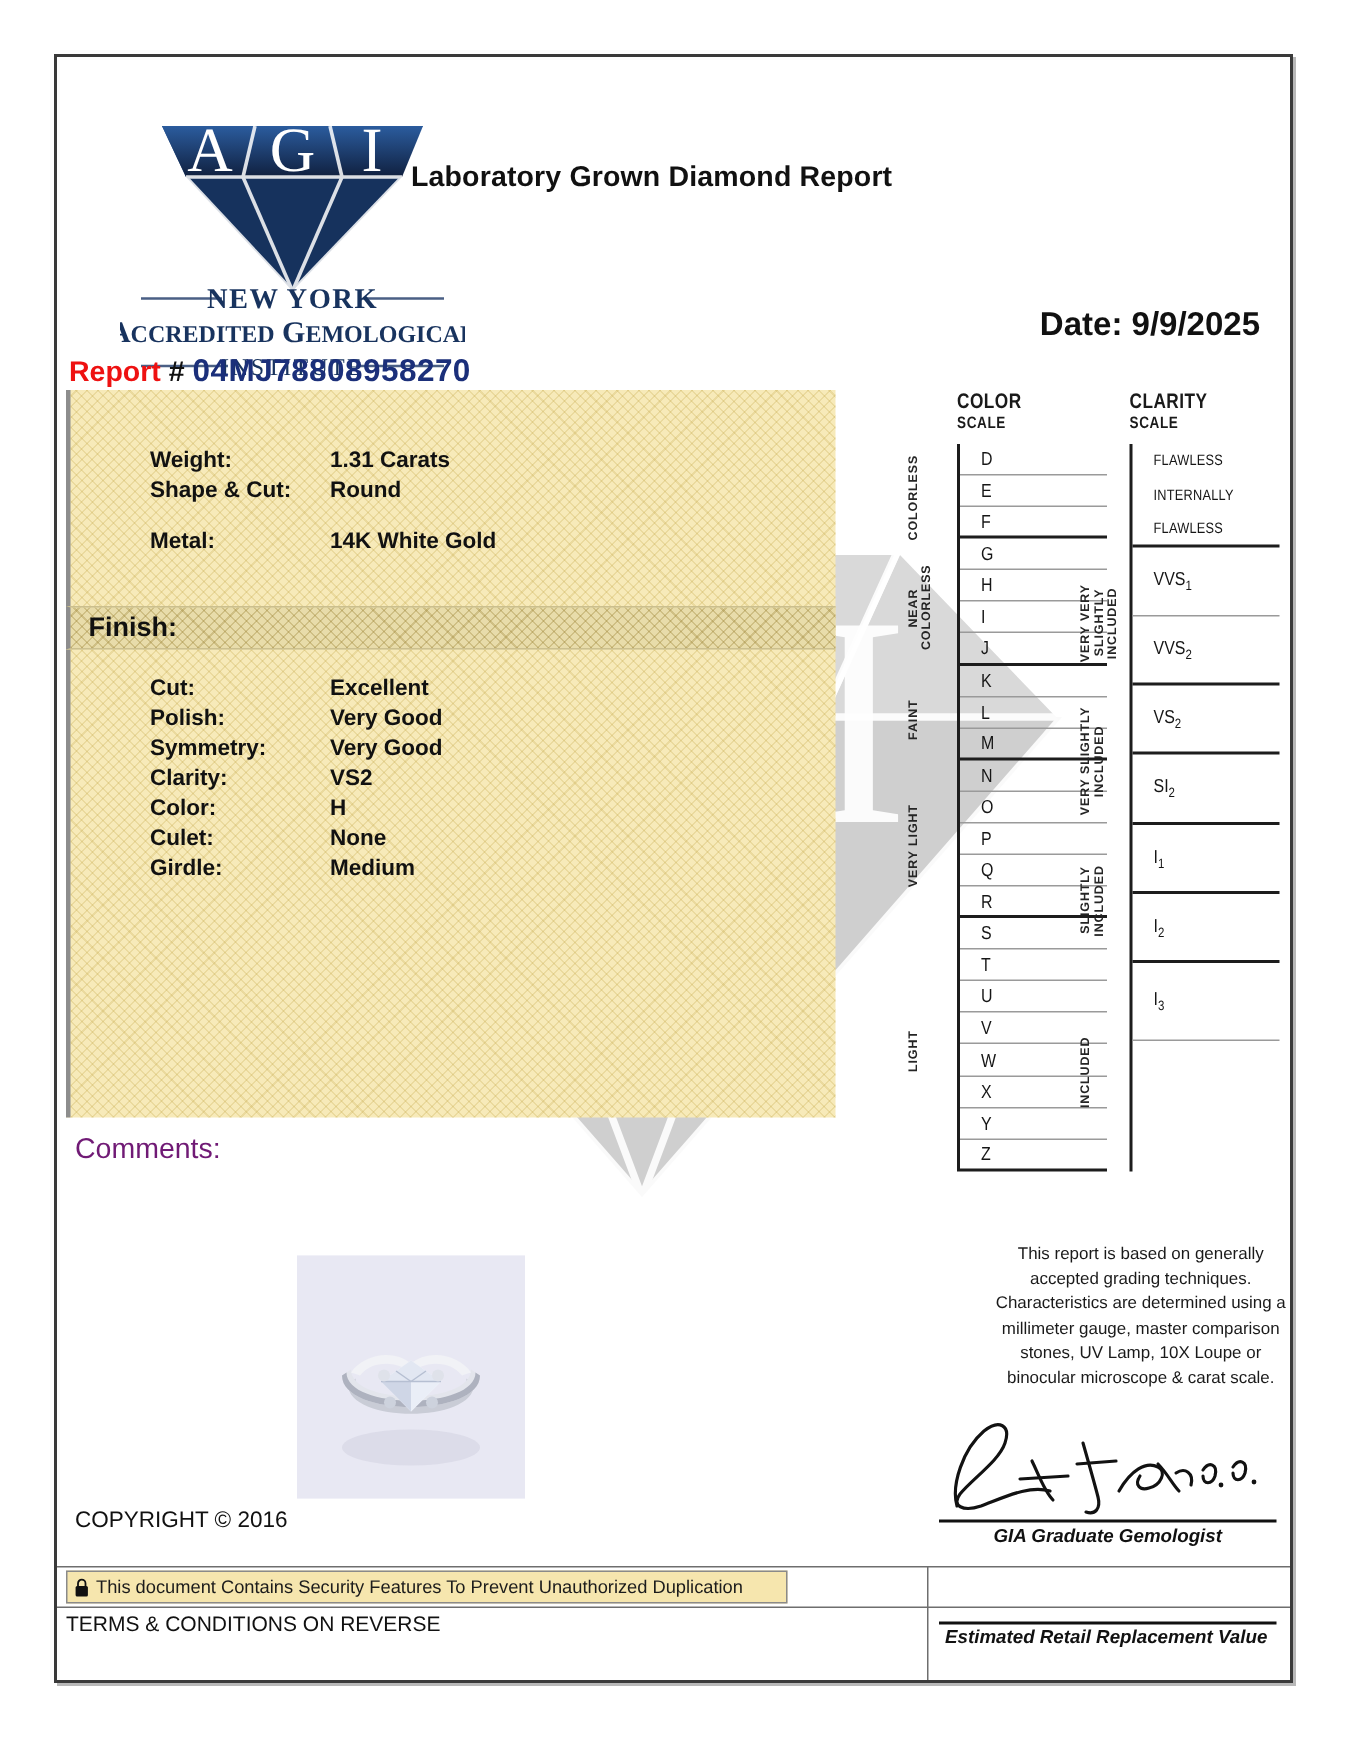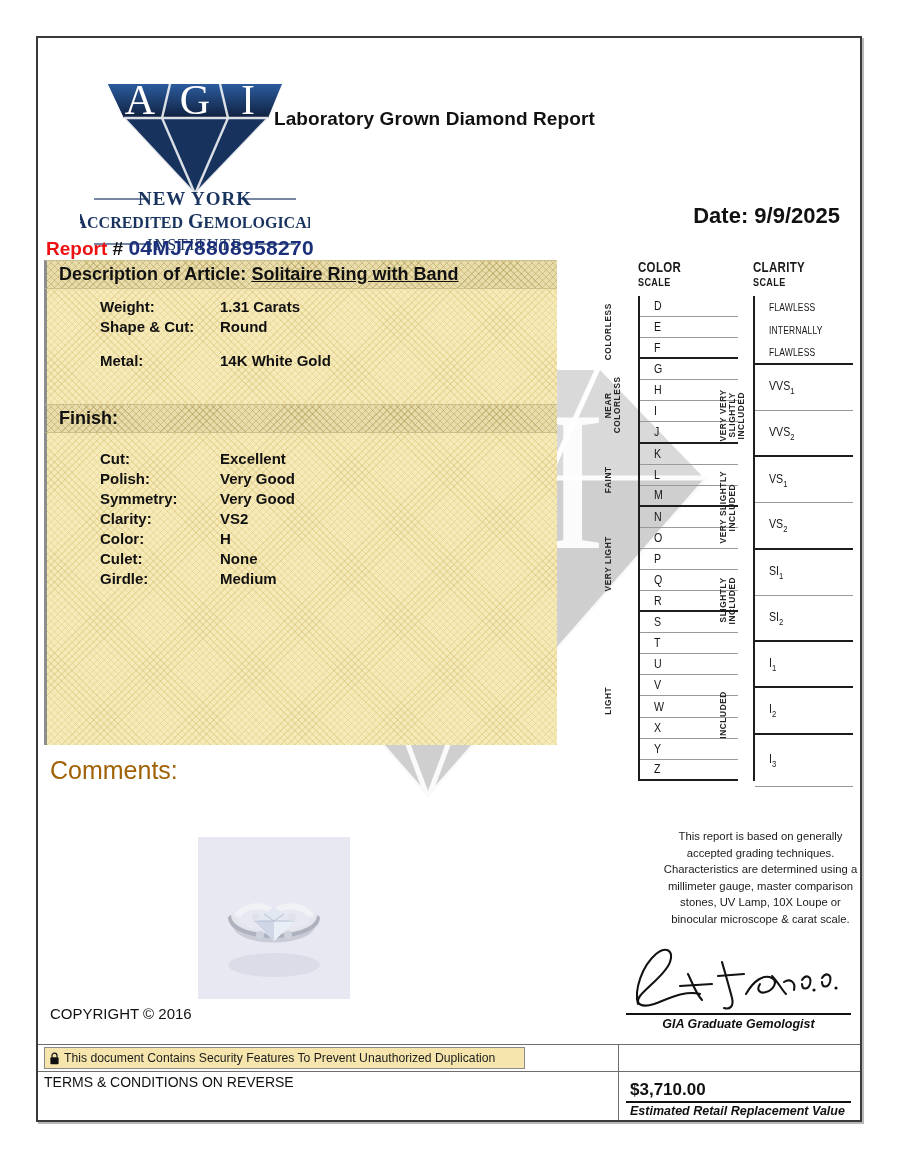--- a/index.html
+++ b/index.html
@@ -41,21 +41,21 @@
       box-sizing:border-box;display:flex;align-items:center;}
   .band-desc{top:222px;}
   .band-finish{top:366px;}
   .band-title{font-size:18px;font-weight:bold;color:#111;padding-left:12px;white-space:nowrap;}
   .band-title u{text-decoration:underline;}
 
   .spec{position:absolute;z-index:3;font-size:15px;font-weight:bold;color:#111;white-space:nowrap;}
   .spec .k{display:inline-block;width:120px;}
 
   
-  .comments-label{position:absolute;left:12px;top:718px;font-size:25px;color:#a16207;z-index:3;}
+  .comments-label{position:absolute;left:12px;top:718px;font-size:19px;color:#701a75;z-index:3;}
   .comments-body{position:absolute;left:184px;top:722px;font-size:13.5px;color:#111;line-height:18px;z-index:3;}
 
   
   .photo{position:absolute;left:160px;top:799px;width:152px;height:162px;z-index:3;background:#e7e7f2;overflow:hidden;}
   .photo svg{width:100%;height:100%;}
 
   .copyright{position:absolute;left:12px;top:967px;font-size:15px;color:#111;z-index:3;}
 
   .security{position:absolute;left:6px;top:1009px;width:481px;height:22px;z-index:3;
       background:#f6e6ae;border:1px solid #8a8a8a;box-sizing:border-box;display:flex;align-items:center;gap:4px;padding-left:4px;}
@@ -190,23 +190,20 @@
   <div class="doc-date">Date: 9/9/2025</div>
 
   <div class="report-line">
     <span class="report-word">Report</span>
     <span class="report-hash">#</span>
     <span class="report-num">04MJ78808958270</span>
   </div>
 
   <div class="panel"></div>
 
-  <div class="band band-desc">
-    <span class="band-title"><span>Description of Article:</span> <u>Solitaire Ring with Band</u></span>
-  </div>
 
   <div class="spec" style="left:62px;top:260px;"><span class="k">Weight:</span><span>1.31 Carats</span></div>
   <div class="spec" style="left:62px;top:280px;"><span class="k">Shape &amp; Cut:</span><span>Round</span></div>
   <div class="spec" style="left:62px;top:314px;"><span class="k">Metal:</span><span>14K White Gold</span></div>
 
   <div class="band band-finish">
     <span class="band-title">Finish:</span>
   </div>
 
   <div class="spec" style="left:62px;top:412px;"><span class="k">Cut:</span><span>Excellent</span></div>
@@ -364,28 +361,22 @@
           </div>
           <div class="grade thick" style="height: 22.9367px;">
             <span class="grade-label small">FLAWLESS</span>
           </div>
           <div class="grade" style="height: 46.2433px;">
             <span class="grade-label">VVS<sub>1</sub></span>
           </div>
           <div class="grade thick" style="height: 46.2433px;">
             <span class="grade-label">VVS<sub>2</sub></span>
           </div>
-          <div class="grade" style="height: 46.2433px;">
-            <span class="grade-label">VS<sub>1</sub></span>
-          </div>
           <div class="grade thick" style="height: 46.2433px;">
             <span class="grade-label">VS<sub>2</sub></span>
-          </div>
-          <div class="grade" style="height: 46.2433px;">
-            <span class="grade-label">SI<sub>1</sub></span>
           </div>
           <div class="grade thick" style="height: 46.2433px;">
             <span class="grade-label">SI<sub>2</sub></span>
           </div>
           <div class="grade thick" style="height: 46.2433px;">
             <span class="grade-label">I<sub>1</sub></span>
           </div>
           <div class="grade thick" style="height: 46.2433px;">
             <span class="grade-label">I<sub>2</sub></span>
           </div>
@@ -420,18 +411,17 @@
         <path d="M196 40 C200 34, 206 36, 204 44 C202 50, 196 50, 196 44"></path>
       </g>
       <circle cx="188" cy="52" r="1.6" fill="#121212"></circle>
       <circle cx="210" cy="50" r="1.6" fill="#121212"></circle>
     </svg>
     <div class="sig-rule"></div>
     <div class="sig-title">GIA Graduate Gemologist</div>
   </div>
 
   <div class="value-wrap">
-    <div class="value-amt">$3,710.00</div>
     <div class="value-rule"></div>
     <div class="value-cap">Estimated Retail Replacement Value</div>
   </div>
 
 </div>
 
 </body></html>

